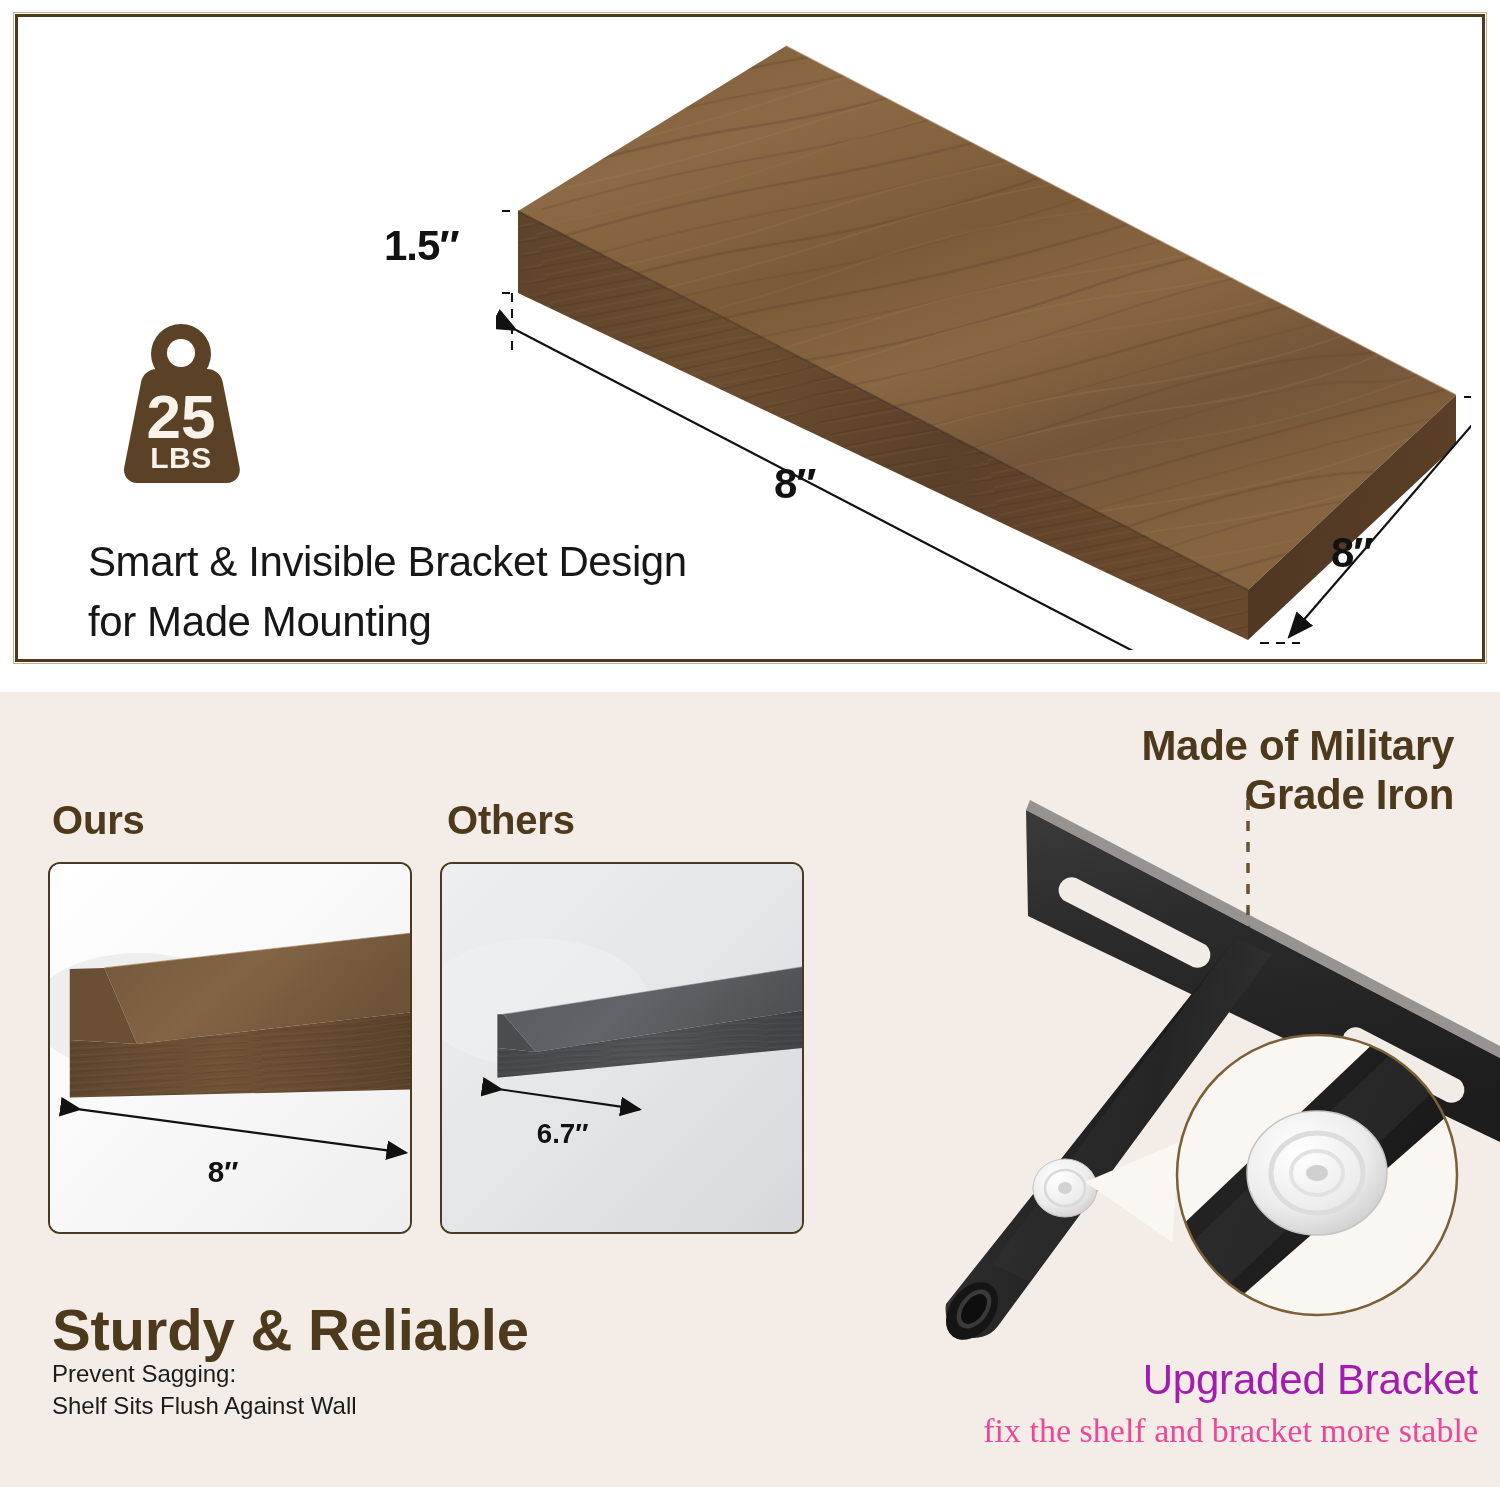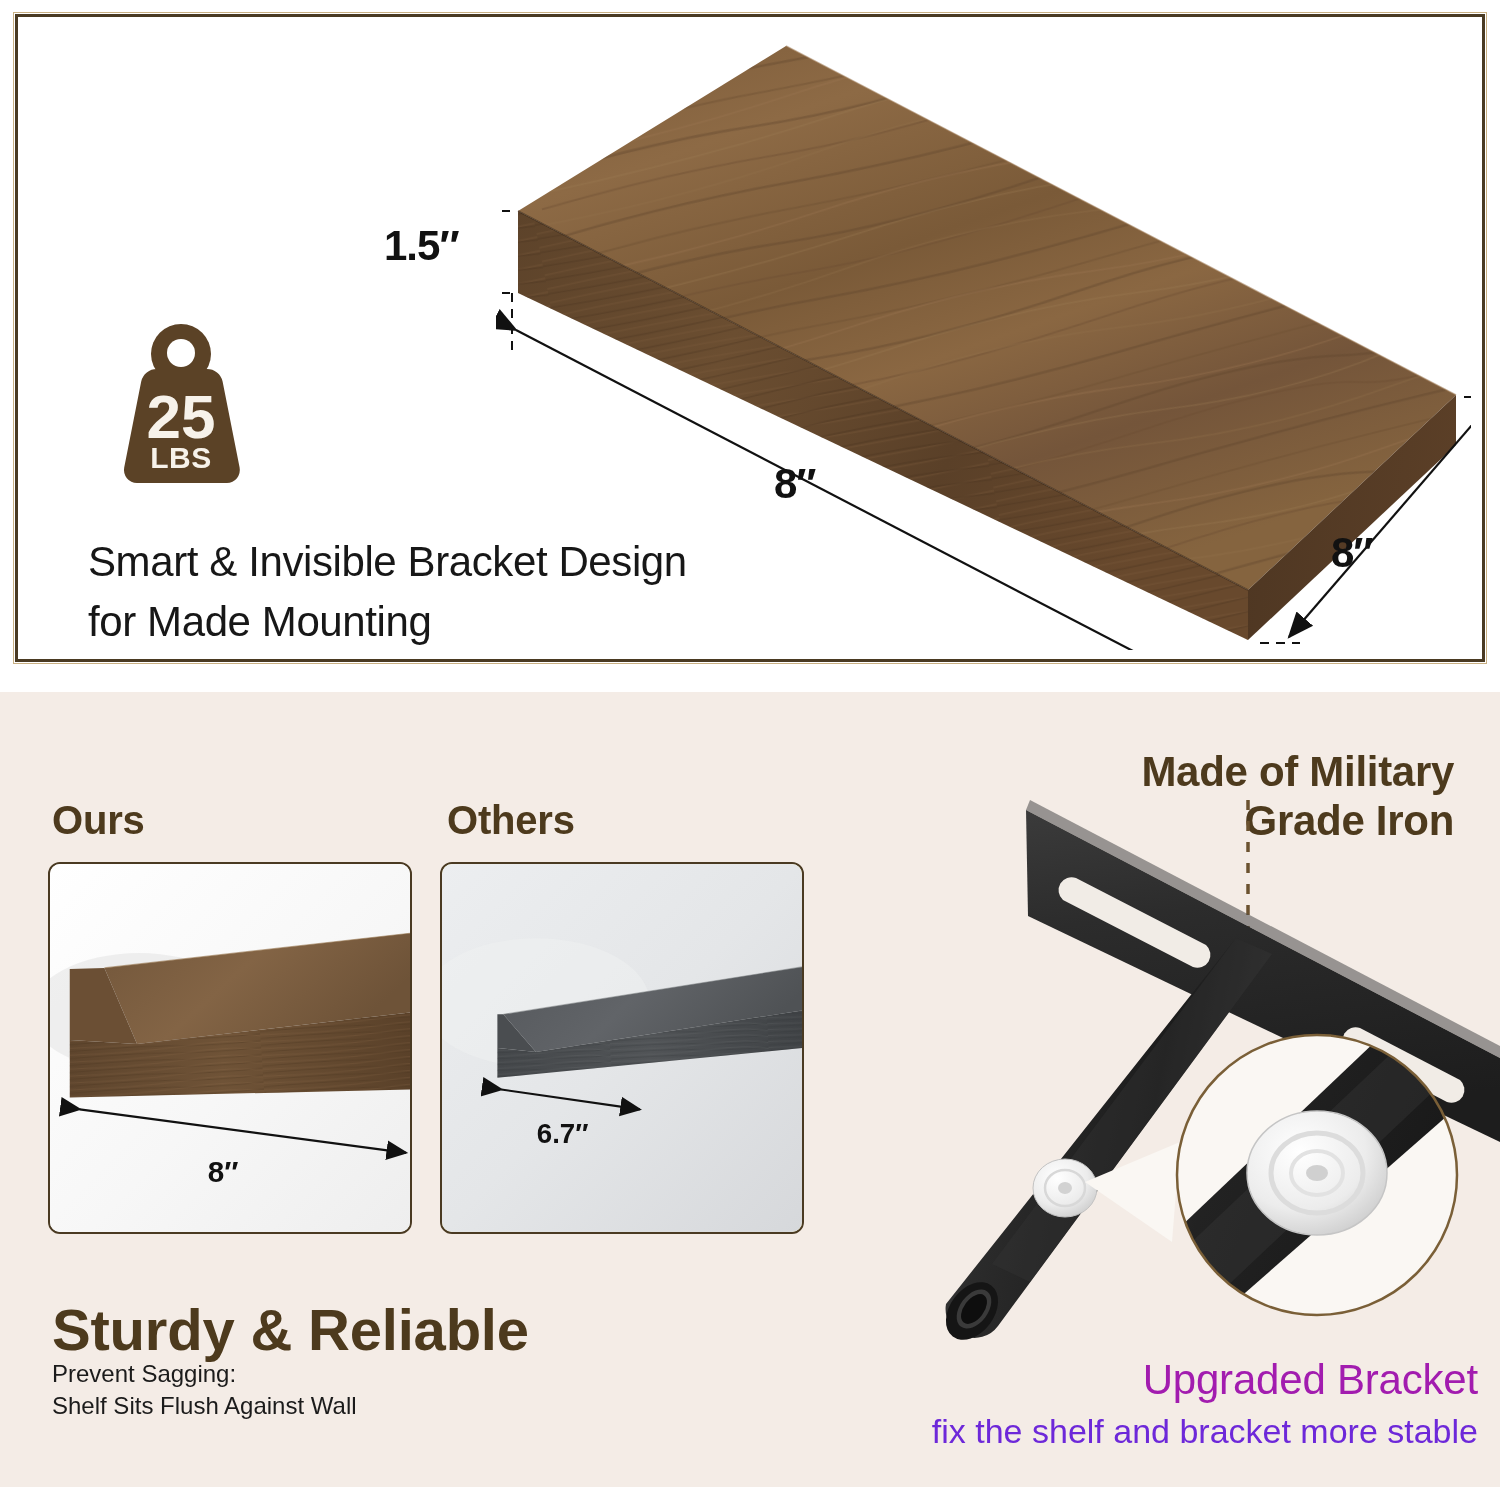--- a/index.html
+++ b/index.html
@@ -133,21 +133,21 @@
     font-size: 24px;
     line-height: 1.33;
     color: #1b1b1b;
   }
   #sturdy-body div { white-space: nowrap; }
 
   
   #military-heading {
     position: absolute;
     right: 46px;
-    top: 748px;
+    top: 722px;
     text-align: right;
     font-weight: bold;
     font-size: 42px;
     line-height: 1.16;
     color: #4d3a1d;
     letter-spacing: -0.3px;
   }
   #military-heading div { white-space: nowrap; }
 
   #upgraded-heading {
@@ -159,22 +159,23 @@
     font-size: 42px;
     color: #a21caf;
     letter-spacing: -0.2px;
     white-space: nowrap;
   }
   #upgraded-sub {
     position: absolute;
     right: 22px;
     top: 1412px;
     font-size: 34px;
-    color: #6d28d9;
+    color: #ec4899;
     white-space: nowrap;
+    font-family: Liberation Serif, serif;
   }
 
   
   #bracket-art {
     position: absolute;
     left: 880px;
     top: 790px;
     width: 620px;
     height: 560px;
   }

